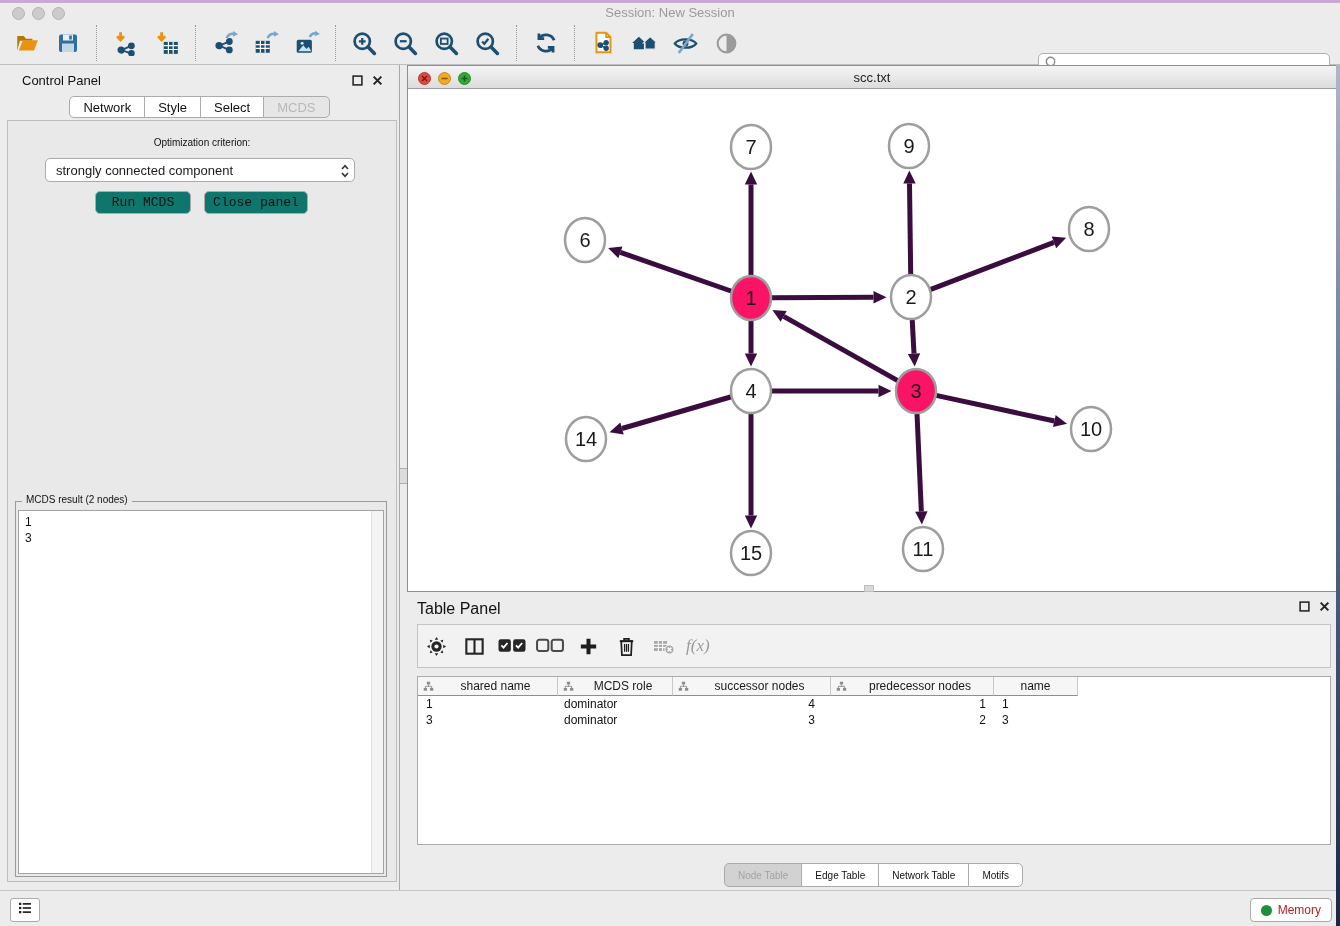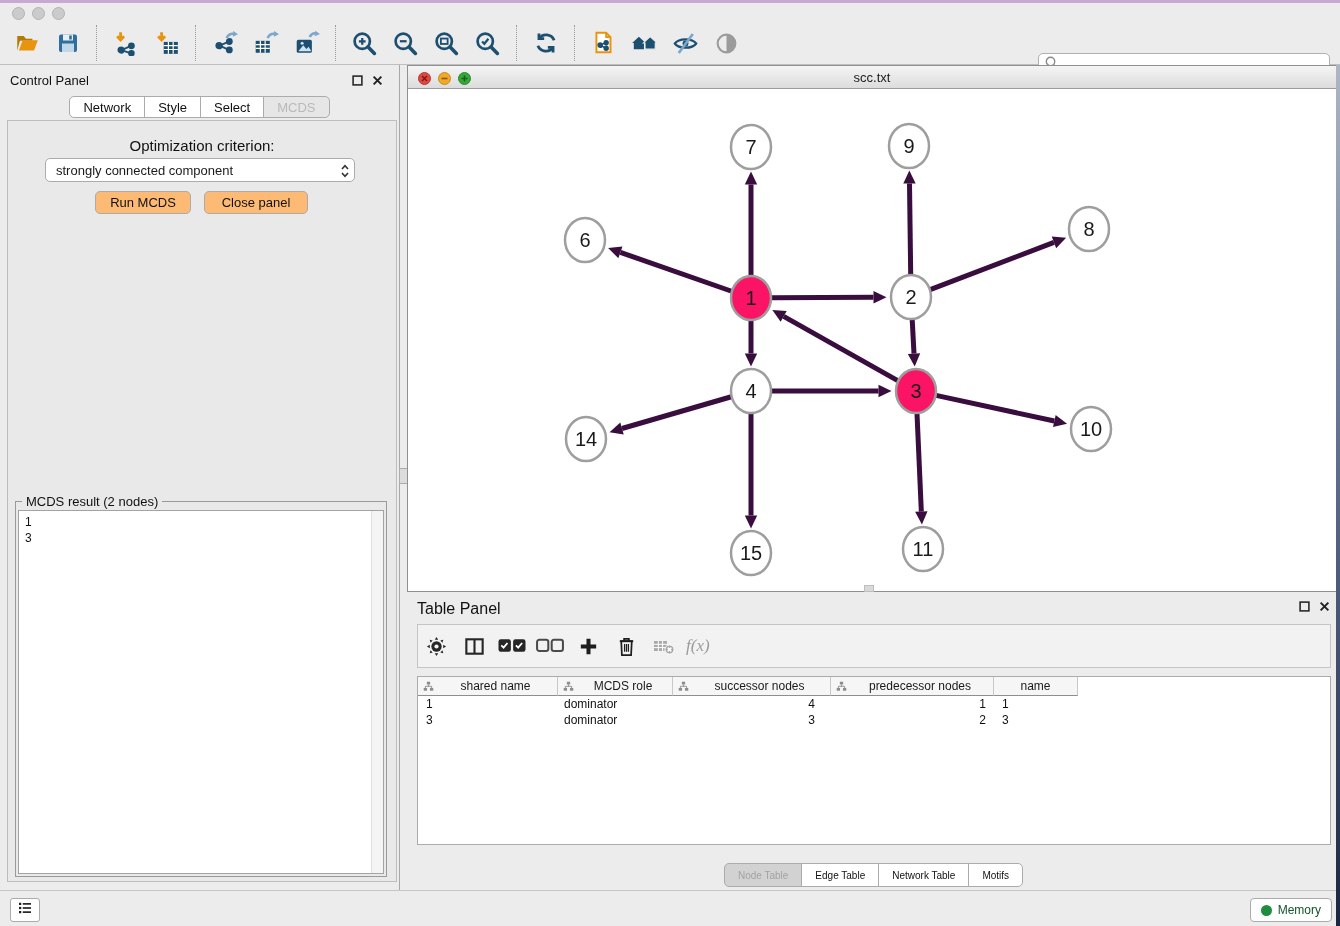--- a/index.html
+++ b/index.html
@@ -16,42 +16,42 @@
   .tl.r { left:12px; } .tl.y { left:32px; } .tl.g { left:52px; }
   .toolbar { position:absolute; top:22px; left:0; width:1340px; height:43px; background:#ECECEC;
              border-bottom:1px solid #BFBFBF; display:flex; align-items:center; padding-left:6px; }
   .tbi { width:37px; height:38px; display:flex; align-items:center; justify-content:center; margin:0 2px; }
   .tb-sep { width:1px; height:36px; border-left:1px dotted #9A9A9A; margin:0 8px; }
   .searchbox { position:absolute; top:31px; left:1038px; width:292px; height:24px; background:#fff;
                border:1px solid #B0B0B0; border-radius:5px; display:flex; align-items:center; padding-left:5px; }
   .searchbox input { border:none; outline:none; flex:1; height:20px; font-size:13px; background:transparent; }
   
   .left-panel { position:absolute; top:65px; left:0; width:400px; height:825px; background:#ECECEC;
-                border-right:1px solid #A8A8A8; }
+                border-right:1px solid #A8A8A8;padding-left:12px; }
   .panel-head { position:relative; height:30px; }
   .panel-head .pt { position:absolute; left:10px; top:8px; font-size:13px; color:#111; }
   .wbtn { position:absolute; top:9px; width:12px; height:12px; display:flex; align-items:center; justify-content:center; }
   .tabsrow { position:absolute; top:31px; left:0; width:100%; display:flex; justify-content:center; }
   .ctab, .btab { height:22px; padding:0 13px; background:#fff; border:1px solid #ABABAB; margin-left:-1px;
           font-size:13px; display:flex; align-items:center; color:#111; }
   .ctab:first-child, .btab:first-child { border-radius:5px 0 0 5px; margin-left:0; }
   .ctab:last-child, .btab:last-child { border-radius:0 5px 5px 0; }
   .ctab.selected { background:#E6E6E6; color:#B9B9B9; }
   .btab { height:24px; font-size:10px; }
   .btab.selected { background:#D2D2D2; color:#A3A3A3; }
   .cp-content { position:absolute; top:55px; left:7px; width:390px; height:762px; background:#E9E9E9;
                 border:1px solid #BDBDBD; }
-  .opt-label { position:absolute; top:16px; left:0; right:0; text-align:center; font-size:15px; color:#111; }
+  .opt-label { position:absolute; top:16px; left:0; right:0; text-align:center; font-size:10px; color:#111; }
   .combo { position:absolute; top:37px; left:37px; width:310px; height:24px; background:#fff; border:1px solid #ABABAB;
            border-radius:5px; display:flex; align-items:center; font-size:13px; padding-left:10px; }
   .combo .stepper { position:absolute; right:4px; top:4px; }
-  .btn { position:absolute; height:23px; background:#fdba74; border:1px solid #ABABAB; border-radius:5px;
-         font-size:13px; display:flex; align-items:center; justify-content:center; color:#111; }
+  .btn { position:absolute; height:23px; background:#0f766e; border:1px solid #ABABAB; border-radius:5px;
+         font-size:13px; display:flex; align-items:center; justify-content:center; color:#111;font-family:Liberation Mono, monospace; }
   .groupbox { position:absolute; left:7px; top:380px; width:372px; height:376px; border:1px solid #9A9A9A; }
-  .groupbox .legend { position:absolute; top:-8px; left:6px; background:#E9E9E9; padding:0 4px; font-size:13px; color:#111; }
+  .groupbox .legend { position:absolute; top:-8px; left:6px; background:#E9E9E9; padding:0 4px; font-size:10px; color:#111; }
   .resultarea { position:absolute; left:2px; right:2px; top:8px; bottom:2px; background:#fff; border:1px solid #A3A3A3; }
   .resultarea pre { font-family:"Liberation Sans", sans-serif; font-size:12px; line-height:16px; padding:3px 0 0 6px; color:#111; }
   .vtrack { position:absolute; top:0; right:0; bottom:0; width:12px; background:#F4F4F4; border-left:1px solid #E0E0E0; }
   
   .right-area { position:absolute; top:65px; left:407px; width:933px; height:825px; }
   .net-window { position:absolute; top:0; left:0; width:930px; height:527px; border:1px solid #8F8F8F; background:#4d7c0f; }
   .nw-title { position:absolute; top:0; left:0; right:0; height:23px;
               background:linear-gradient(#F5F5F5,#DCDCDC); border-bottom:1px solid #9C9C9C; }
   .nw-title .nt { position:absolute; left:0; right:0; top:4px; text-align:center; font-size:13px; color:#222; }
   .nw-canvas { position:absolute; top:23px; left:0; right:0; bottom:0; background:#fff; }
@@ -68,36 +68,37 @@
   .th .th-label { flex:1; text-align:center; }
   .th .tree { margin-left:5px; display:flex; }
   .tr { display:flex; height:16px; font-size:12px; color:#111; align-items:center; }
   .td { overflow:hidden; white-space:nowrap; }
   .tabs-bottom { position:absolute; left:0; right:0; top:270px; display:flex; justify-content:center; }
   
   .statusbar { position:absolute; top:890px; left:0; width:1340px; height:36px; background:#ECECEC; border-top:1px solid #C6C6C6; }
   .sb-left { position:absolute; left:10px; top:7px; width:30px; height:24px; background:#fff; border:1px solid #ABABAB;
              border-radius:3px; display:flex; align-items:center; justify-content:center; }
   .sb-mem { position:absolute; right:8px; top:7px; height:24px; padding:0 10px; background:#fff; border:1px solid #ABABAB;
-            border-radius:4px; display:flex; align-items:center; gap:6px; font-size:12px; color:#14532d; }
+            border-radius:4px; display:flex; align-items:center; gap:6px; font-size:12px; color:#b91c1c; }
   .memdot { width:11px; height:11px; border-radius:50%; background:#1E8E3E; }
   .right-edge { position:absolute; left:1336px; top:65px; width:4px; height:861px;
                 background:linear-gradient(#AEB6C6,#6B7astada 0); background:linear-gradient(#AEB6C6 0%, #5F6F8E 45%, #1B2740 100%); }
   .divider-handle { position:absolute; left:399px; top:468px; width:9px; height:16px; background:#DCDCDC;
                     border:1px solid #ACACAC; }
   .split-handle { position:absolute; left:457px; top:520px; width:10px; height:7px; background:#D9D9D9; border:1px solid #BEBEBE; }
 </style>
 </head>
 <body>
 
 <div class="top-strip"></div>
 <div class="titlebar">
   <span class="tl r"></span>
   <span class="tl y"></span>
   <span class="tl g"></span>
+  <div class="title">Session: New Session</div>
 </div>
 
 <div class="toolbar">
   <div id="toolbar-icons" style="display:flex;align-items:center;">
       <div class="tbi">
         <svg width="26" height="26" viewBox="0 0 24 24">
           <path d="M3 19V5.5h6l2 2.5h6v2H5.5Z" fill="#B57807"></path>
           <path d="M4.5 19 8 9.5h14L18.5 19Z" fill="#E8940F"></path>
         </svg>
       </div>

